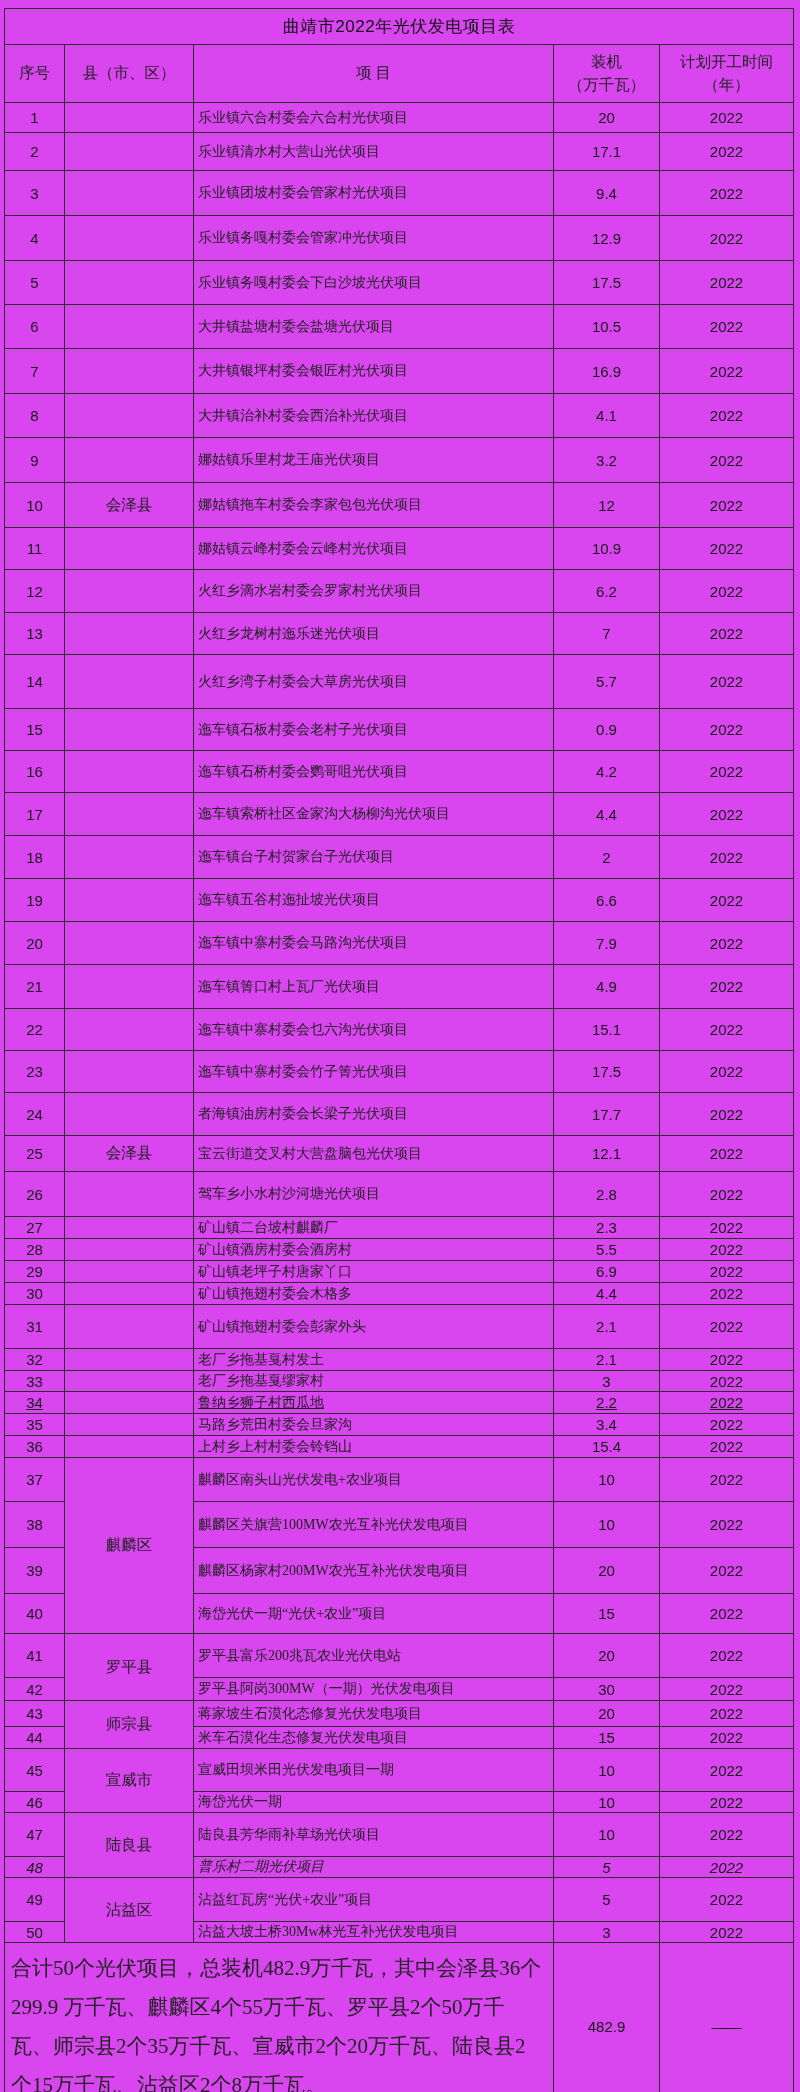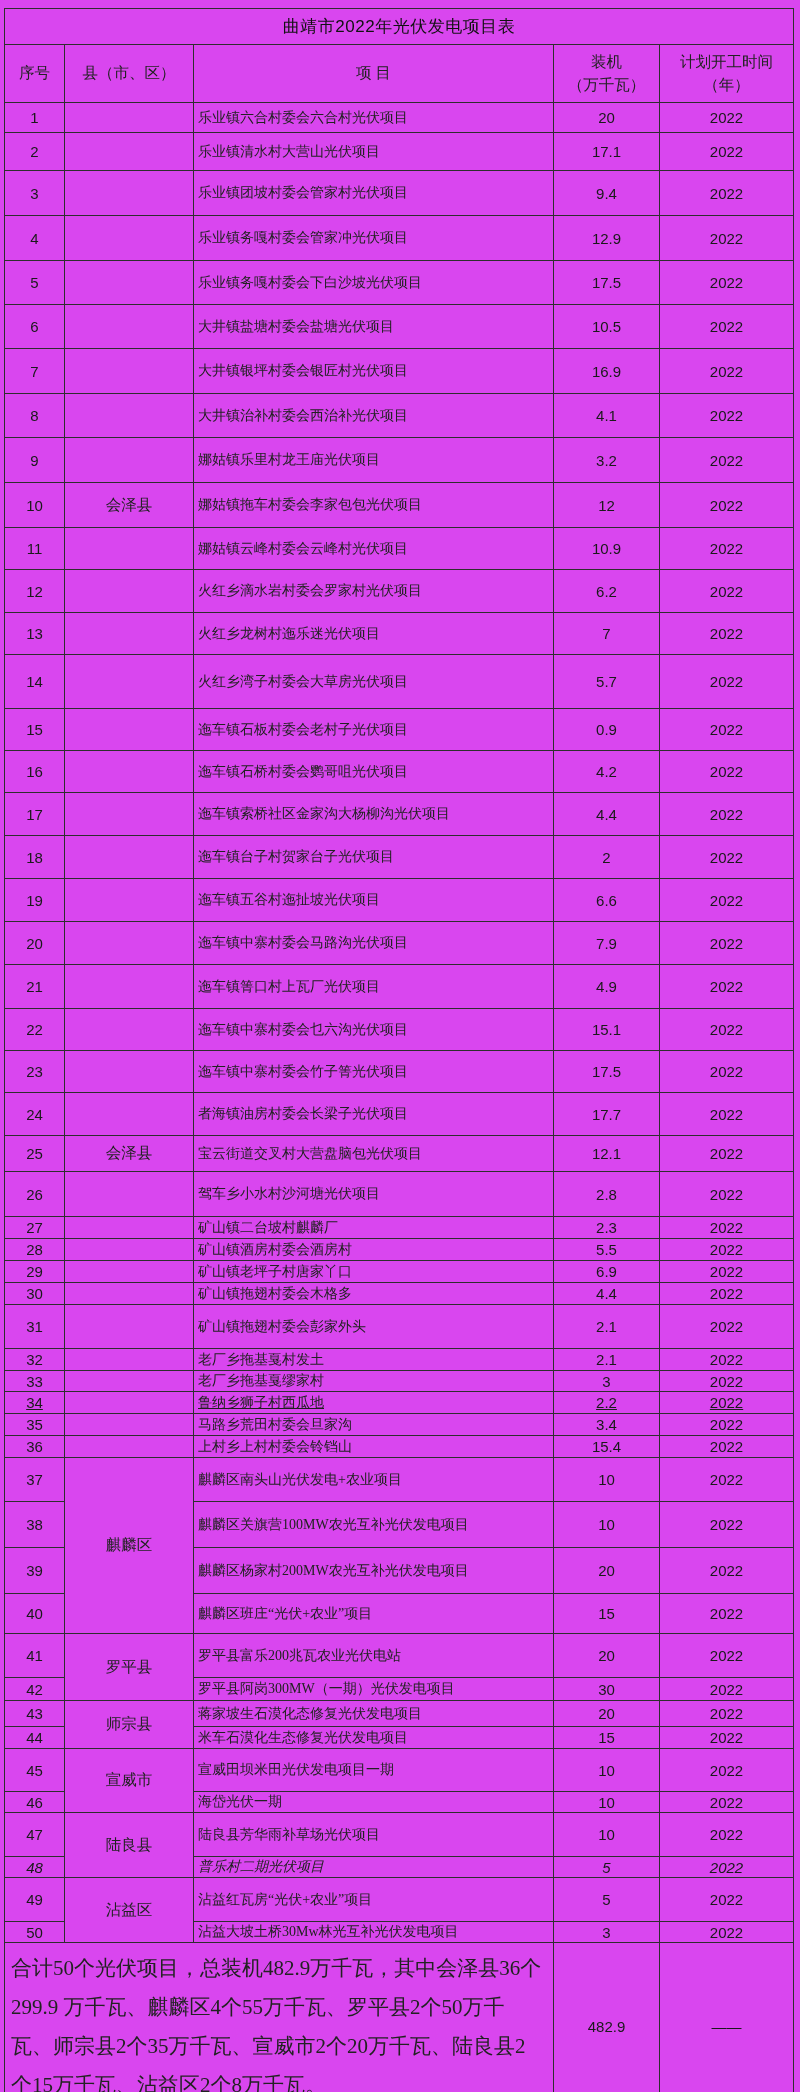--- a/index.html
+++ b/index.html
@@ -367,21 +367,21 @@
           <td class="cell-num">2022</td>
         </tr>
         <tr style="height: 46px;">
           <td class="cell-num">39</td>
           <td class="cell-project">麒麟区杨家村200MW农光互补光伏发电项目</td>
           <td class="cell-num">20</td>
           <td class="cell-num">2022</td>
         </tr>
         <tr style="height: 40px;">
           <td class="cell-num">40</td>
-          <td class="cell-project">麒麟区班庄“光伏+农业”项目</td>
+          <td class="cell-project">海岱光伏一期“光伏+农业”项目</td>
           <td class="cell-num">15</td>
           <td class="cell-num">2022</td>
         </tr>
         <tr style="height: 44px;">
           <td class="cell-num">41</td>
           <td class="cell-county" rowspan="2">罗平县</td>
           <td class="cell-project">罗平县富乐200兆瓦农业光伏电站</td>
           <td class="cell-num">20</td>
           <td class="cell-num">2022</td>
         </tr>

